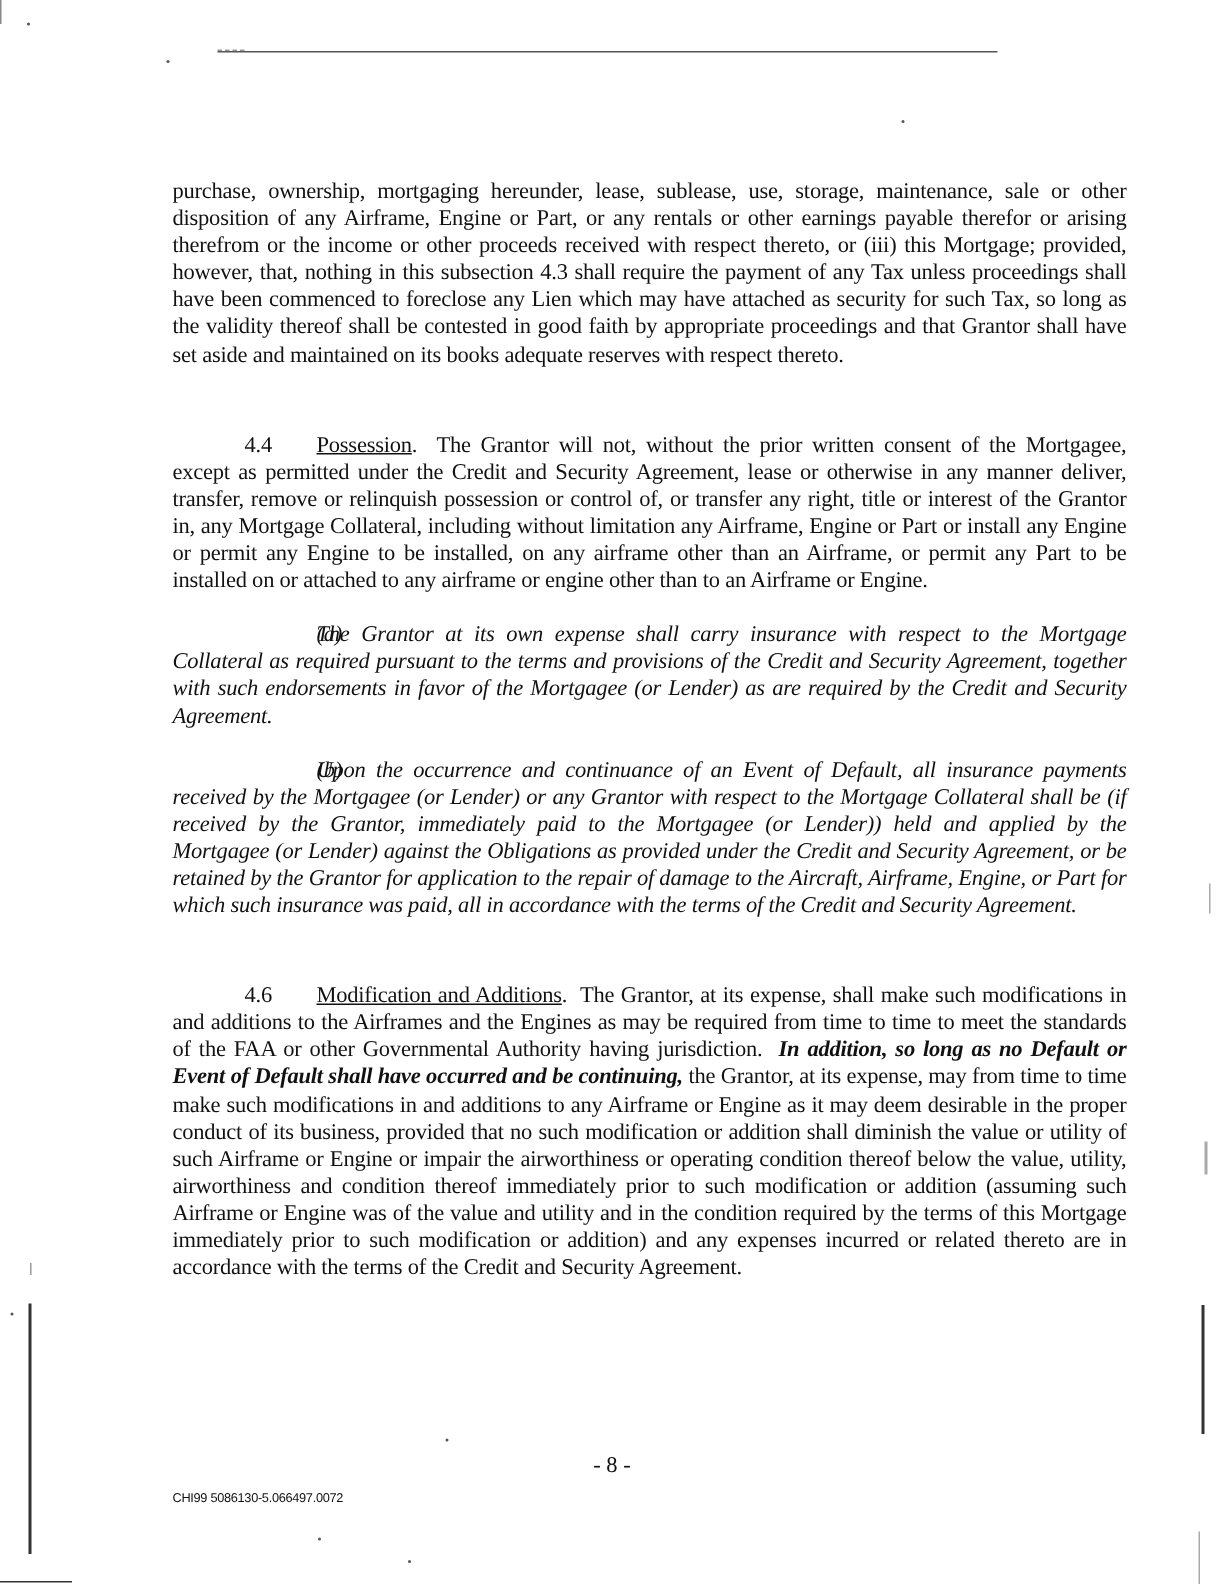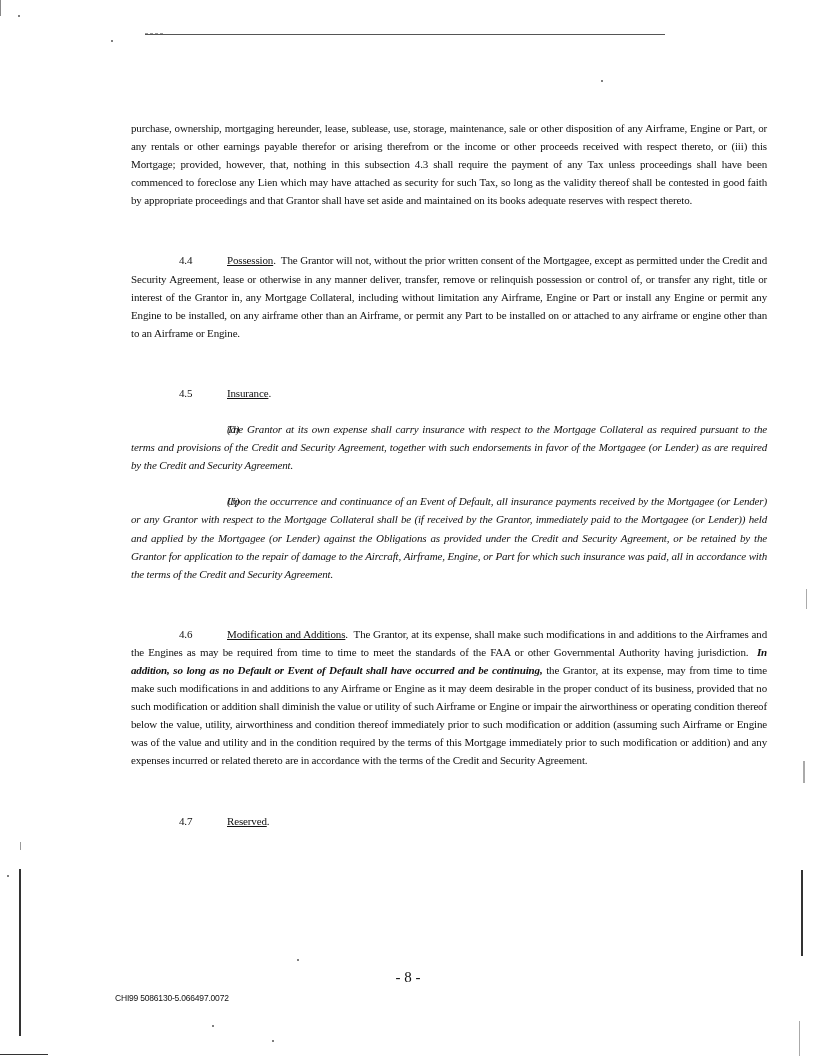--- a/index.html
+++ b/index.html
@@ -12,22 +12,22 @@
     border-top: 1.5px solid #555;
   }
   .top-rule-dash {
     position: absolute; left: 145px; top: 33px; width: 18px; height: 0;
     border-top: 1px dashed #999;
   }
   .edge-mark { position: absolute; background: #333; }
   .speck { position: absolute; width: 2px; height: 2px; background: #555; border-radius: 1px; }
 
   .doc-body {
-    position: absolute; left: 131px; top: 119px; width: 636px;
-    font-size: 11px; line-height: 18.1px; text-align: justify;
+    position: absolute; left: 115px; top: 119px; width: 636px;
+    font-size: 15px; line-height: 18.1px; text-align: justify;
     letter-spacing: -0.15px;
   }
   .para { margin: 0 0 18px 0; }
   .indent { text-indent: 48px; font-style: italic; }
   .heading-line { margin: 0 0 18px 0; }
   .sec-num { display: inline-block; width: 48px; padding-left: 48px; margin-top: 24px; }
   .sec-title { text-decoration: underline; margin-top: 46px; }
   .sub-num { display: inline-block; width: 48px; }
   .it { font-style: italic; font-weight: bold; }
 
@@ -61,35 +61,29 @@
 <div class="speck" style="left:272px;top:1040px;"></div>
 <div class="speck" style="left:7px;top:875px;"></div>
 
 <div class="doc-body">
   <p class="para">purchase, ownership, mortgaging hereunder, lease, sublease, use, storage, maintenance, sale or other disposition of any Airframe, Engine or Part, or any rentals or other earnings payable therefor or arising therefrom or the income or other proceeds received with respect thereto, or (iii) this Mortgage; provided, however, that, nothing in this subsection 4.3 shall require the payment of any Tax unless proceedings shall have been commenced to foreclose any Lien which may have attached as security for such Tax, so long as the validity thereof shall be contested in good faith by appropriate proceedings and that Grantor shall have set aside and maintained on its books adequate reserves with respect thereto.</p>
 
   <p class="para">
     <span class="sec-num">4.4</span><span class="sec-title">Possession</span><span>.</span>&nbsp; <span>The Grantor will not, without the prior written consent of the Mortgagee, except as permitted under the Credit and Security Agreement, lease or otherwise in any manner deliver, transfer, remove or relinquish possession or control of, or transfer any right, title or interest of the Grantor in, any Mortgage Collateral, including without limitation any Airframe, Engine or Part or install any Engine or permit any Engine to be installed, on any airframe other than an Airframe, or permit any Part to be installed on or attached to any airframe or engine other than to an Airframe or Engine.</span>
   </p>
 
-  <p class="heading-line">
-    <span class="sec-num">4.5</span><span class="sec-title">Insurance</span><span>.</span>
-  </p>
 
   <p class="para indent">
     <span class="sub-num">(a)</span><span>The Grantor at its own expense shall carry insurance with respect to the Mortgage Collateral as required pursuant to the terms and provisions of the Credit and Security Agreement, together with such endorsements in favor of the Mortgagee (or Lender) as are required by the Credit and Security Agreement.</span>
   </p>
 
   <p class="para indent">
     <span class="sub-num">(b)</span><span>Upon the occurrence and continuance of an Event of Default, all insurance payments received by the Mortgagee (or Lender) or any Grantor with respect to the Mortgage Collateral shall be (if received by the Grantor, immediately paid to the Mortgagee (or Lender)) held and applied by the Mortgagee (or Lender) against the Obligations as provided under the Credit and Security Agreement, or be retained by the Grantor for application to the repair of damage to the Aircraft, Airframe, Engine, or Part for which such insurance was paid, all in accordance with the terms of the Credit and Security Agreement.</span>
   </p>
 
   <p class="para">
     <span class="sec-num">4.6</span><span class="sec-title">Modification and Additions</span><span>.</span>&nbsp; <span>The Grantor, at its expense, shall make such modifications in and additions to the Airframes and the Engines as may be required from time to time to meet the standards of the FAA or other Governmental Authority having jurisdiction.</span>&nbsp; <span class="it">In addition, so long as no Default or Event of Default shall have occurred and be continuing,</span> <span>the Grantor, at its expense, may from time to time make such modifications in and additions to any Airframe or Engine as it may deem desirable in the proper conduct of its business, provided that no such modification or addition shall diminish the value or utility of such Airframe or Engine or impair the airworthiness or operating condition thereof below the value, utility, airworthiness and condition thereof immediately prior to such modification or addition (assuming such Airframe or Engine was of the value and utility and in the condition required by the terms of this Mortgage immediately prior to such modification or addition) and any expenses incurred or related thereto are in accordance with the terms of the Credit and Security Agreement.</span>
   </p>
 
-  <p class="heading-line">
-    <span class="sec-num">4.7</span><span class="sec-title">Reserved</span><span>.</span>
-  </p>
 </div>
 
 <div class="page-number">- 8 -</div>
 <div class="doc-id">CHI99 5086130-5.066497.0072</div>
 
 </body></html>

